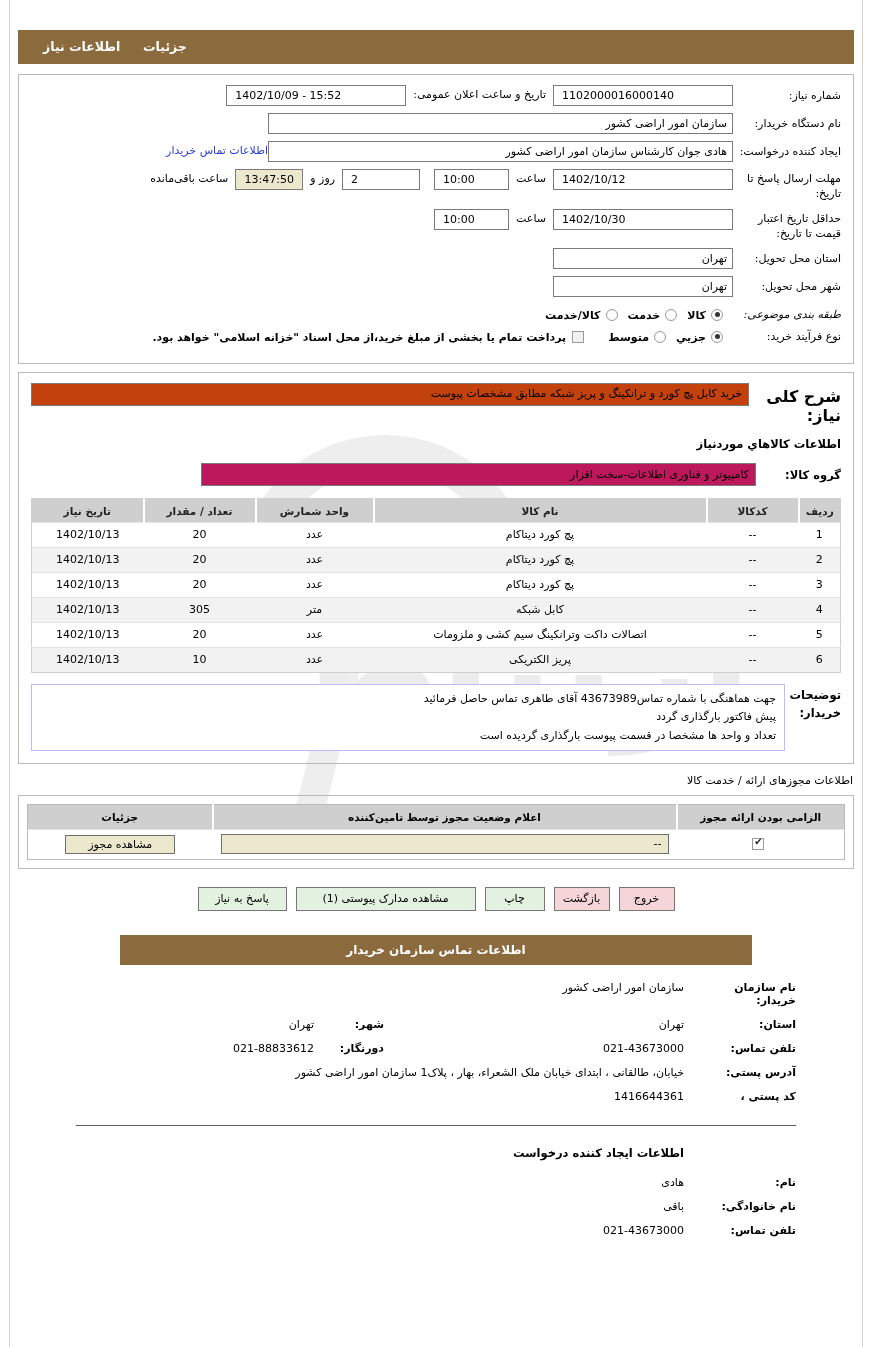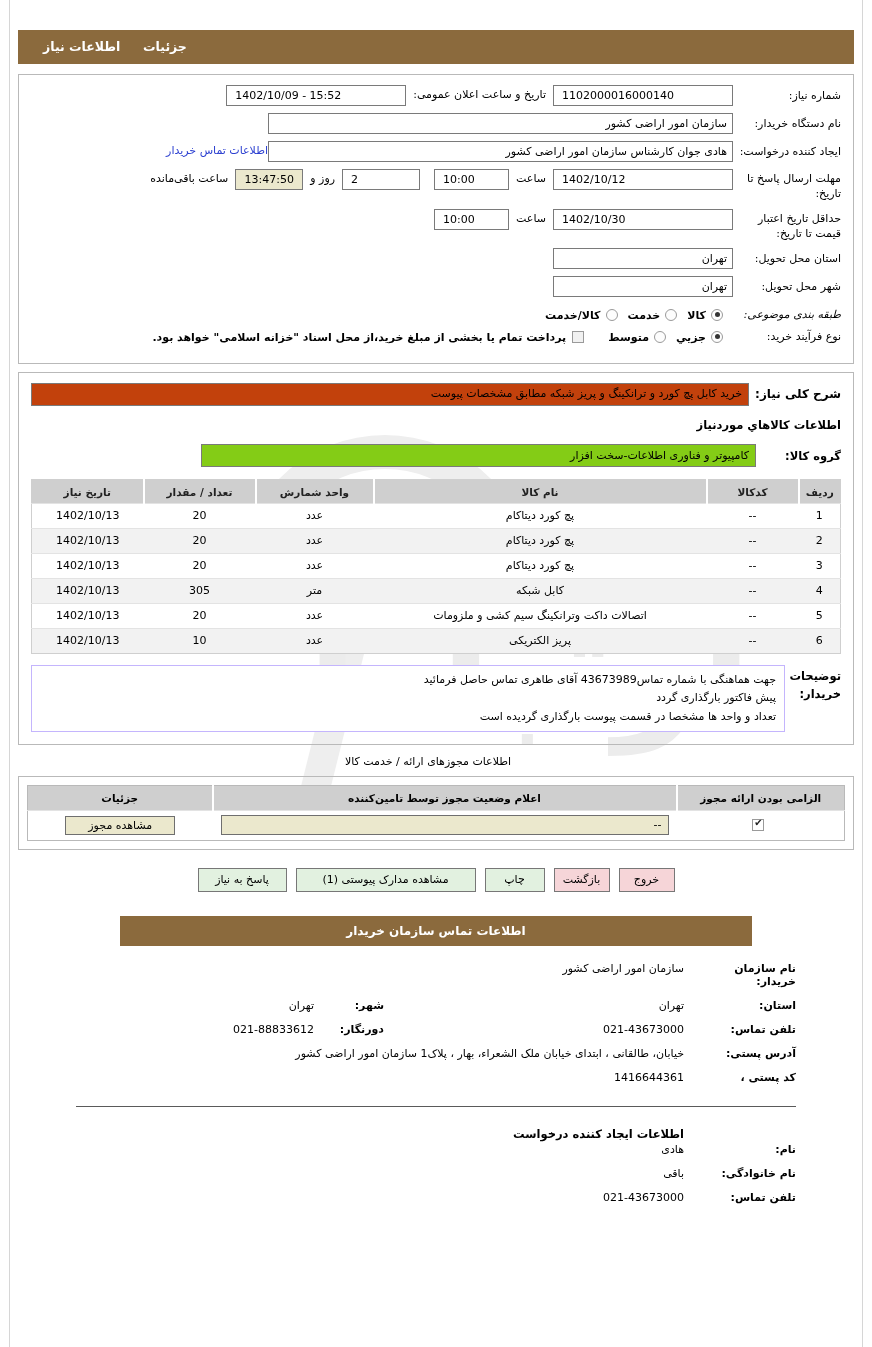--- a/index.html
+++ b/index.html
@@ -190,37 +190,37 @@
   .checkbox.on::after {
     content: "\2714";
     position: absolute;
     left: 1px; top: -3px;
     font-size: 10px;
     color: #222;
   }
 
   
   .desc-row { display: flex; align-items: flex-start; margin-bottom: 12px; }
-  .desc-label { flex: 0 0 92px; font-weight: bold; font-size: 12px; text-align: right; padding-top: 4px; }
+  .desc-label { flex: 0 0 92px; font-weight: bold; font-size: 16px; text-align: right; padding-top: 4px; }
   .desc-box {
     flex: 1;
     border: 1px solid #7a7a7a;
     background: #c2410c;
     min-height: 23px;
     padding: 3px 6px;
     font-size: 11px;
     text-align: right;
   }
   .section-title { font-weight: bold; font-size: 11.5px; margin: 4px 0 12px 0; text-align: right; }
   .group-row { display: flex; align-items: center; margin-bottom: 12px; }
   .group-label { flex: 0 0 85px; font-weight: bold; font-size: 11.5px; text-align: right; }
   .group-box {
     width: 555px;
     border: 1px solid #7a7a7a;
-    background: #84cc16;
+    background: #be185d;
     height: 23px; line-height: 21px;
     padding: 0 6px;
     font-size: 11px;
     text-align: right;
   }
 
   
   table.items {
     width: 100%;
     border-collapse: collapse;
@@ -269,22 +269,22 @@
     border: 1px solid #c4b5fd;
     background: #fff;
     padding: 5px 8px;
     font-size: 11px;
     line-height: 1.65;
     text-align: right;
   }
 
   .plain-title {
     font-size: 11px;
-    text-align: center;
-    margin: 10px 16px 8px 0;
+    text-align: right;
+    margin: 10px 1px 8px 0;
   }
 
   
   table.permits {
     width: 100%;
     border-collapse: collapse;
     font-size: 11px;
     border: 1px solid #b9b9b9;
     background: #fff;
   }
@@ -378,21 +378,21 @@
   .cvalue2 { flex: 0 0 110px; text-align: right; }
   .ltr { direction: ltr; display: inline-block; unicode-bidi: embed; }
   .hr-sep {
     width: 720px;
     margin: 22px auto 20px auto;
     border: none;
     border-top: 1px solid #5a5a5a;
   }
   .sub-title {
     width: 720px;
-    margin: 0 auto 2px auto;
+    margin: 0 auto 16px auto;
     font-weight: bold;
     font-size: 11.5px;
     padding-right: 112px;
   }
   .body-pad { padding: 0 18px; }
 </style>
 </head>
 <body>
 
 <div class="page-frame"></div>

